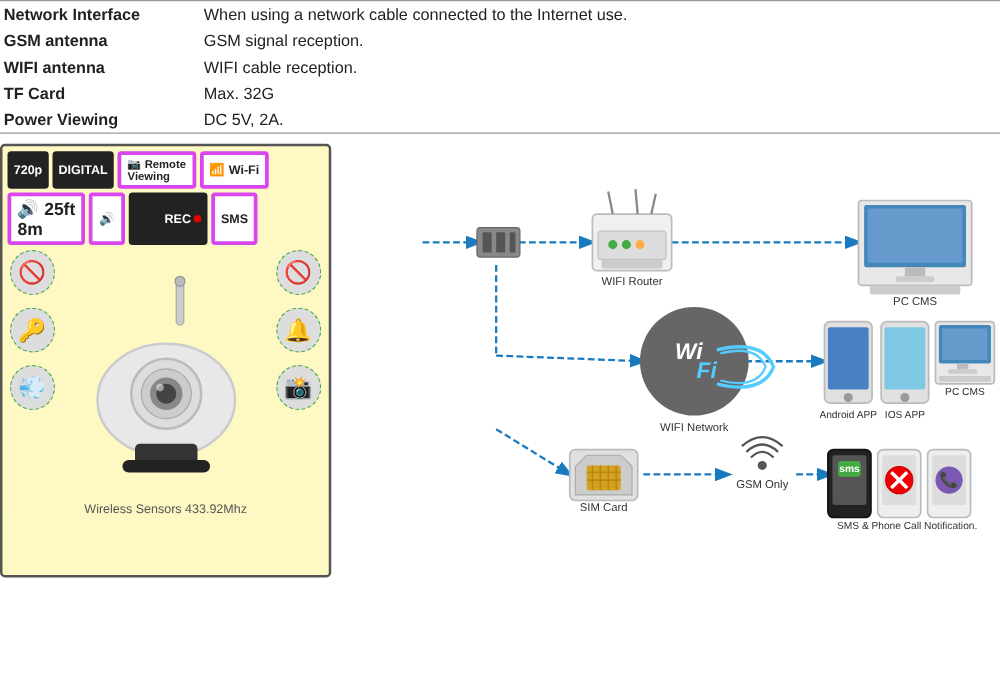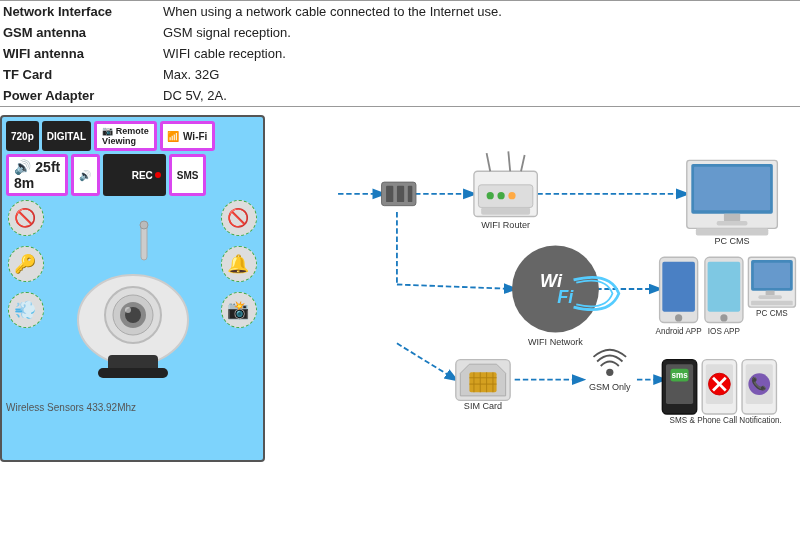--- a/index.html
+++ b/index.html
@@ -36,21 +36,21 @@
       width: 100%;
       position: relative;
     }
 
     
     .camera-panel {
       width: 265px;
       min-height: 340px;
       border: 2px solid #555;
       border-radius: 4px;
-      background: #7dd3fc;
+      background: #fef9c3;
       position: relative;
       padding: 4px;
       flex-shrink: 0;
     }
 
     
     .btn-rows {
       display: flex;
       flex-direction: column;
       gap: 3px;
@@ -127,20 +127,21 @@
       background: #ddd;
       border-radius: 50%;
       border: 1px dashed #4a4;
       display: flex;
       align-items: center;
       justify-content: center;
       font-size: 18px;
     }
 
     .camera-label {
+      text-align: center;
       font-size: 10px;
       color: #555;
       margin-top: 2px;
     }
 
     
     .network-diagram {
       flex: 1;
       position: relative;
       padding: 4px 0 0 20px;
@@ -163,21 +164,21 @@
       </tr>
       <tr>
         <td>WIFI antenna</td>
         <td>WIFI cable reception.</td>
       </tr>
       <tr>
         <td>TF Card</td>
         <td>Max. 32G</td>
       </tr>
       <tr>
-        <td>Power Adapter</td>
+        <td>Power Viewing</td>
         <td>DC 5V, 2A.</td>
       </tr>
     </tbody>
 </table>
 
 <div class="diagram">
 
   <div class="camera-panel">
     <div class="btn-rows">
 

